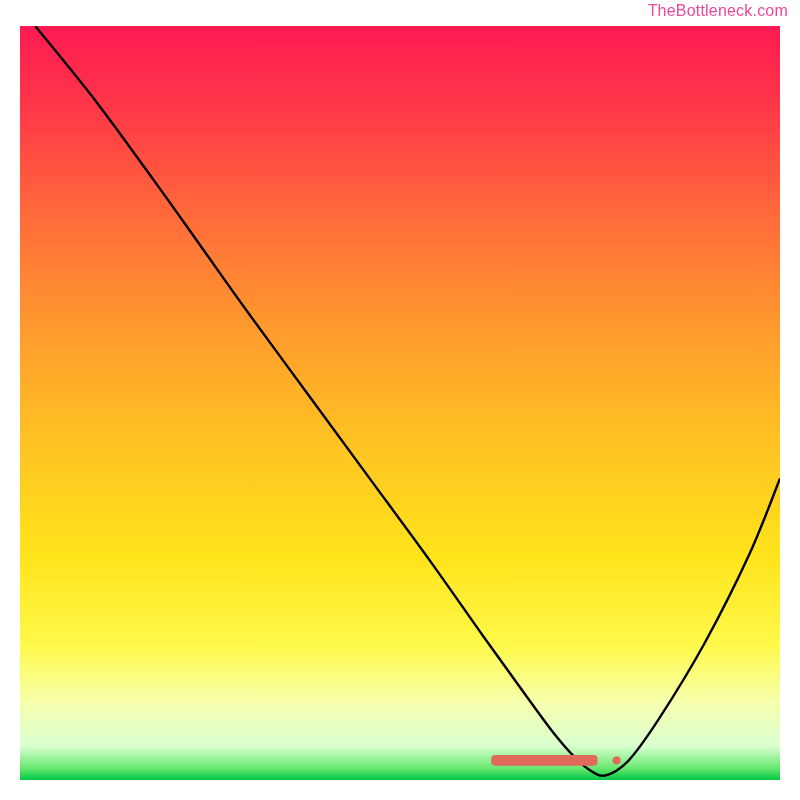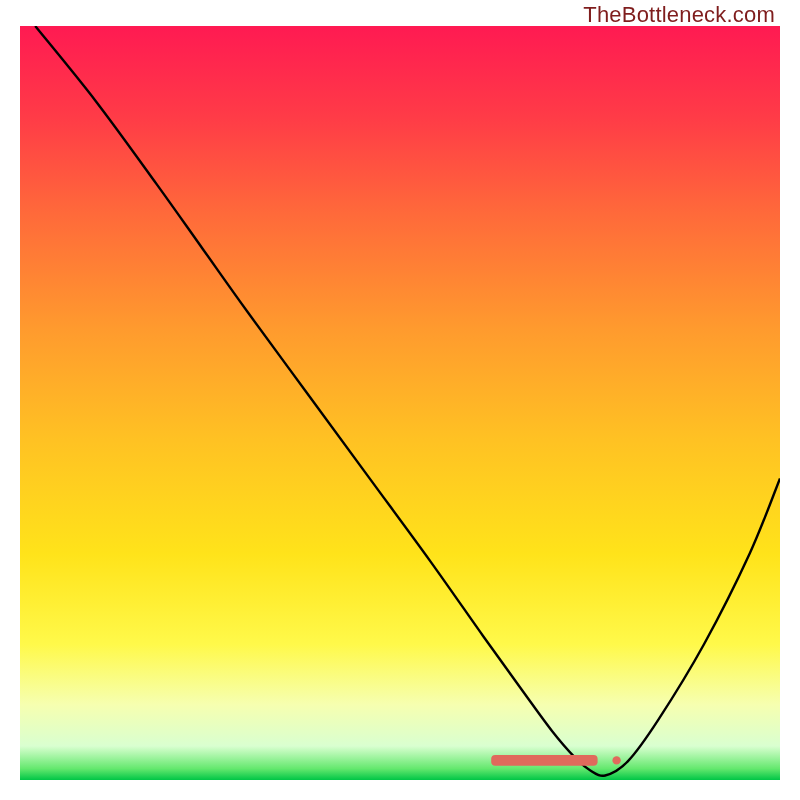--- a/index.html
+++ b/index.html
@@ -6,24 +6,24 @@
     margin: 0;
     padding: 0;
     width: 800px;
     height: 800px;
     background: #ffffff;
     position: relative;
     font-family: Arial, Helvetica, sans-serif;
   }
   .watermark {
     position: absolute;
-    right: 25px;
+    right: 12px;
     top: 2px;
-    color: #7f1d1d;
-    font-size: 22px;
+    color: #ec4899;
+    font-size: 16px;
     letter-spacing: 0.2px;
     font-weight: 400;
   }
   .plot {
     position: absolute;
     left: 20px;
     top: 26px;
     width: 760px;
     height: 754px;
   }

